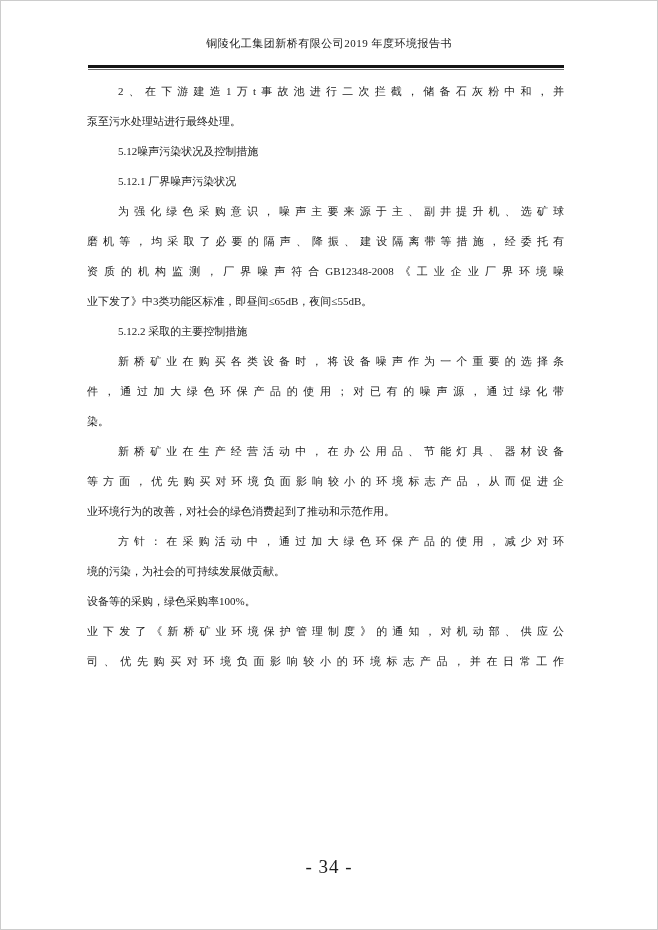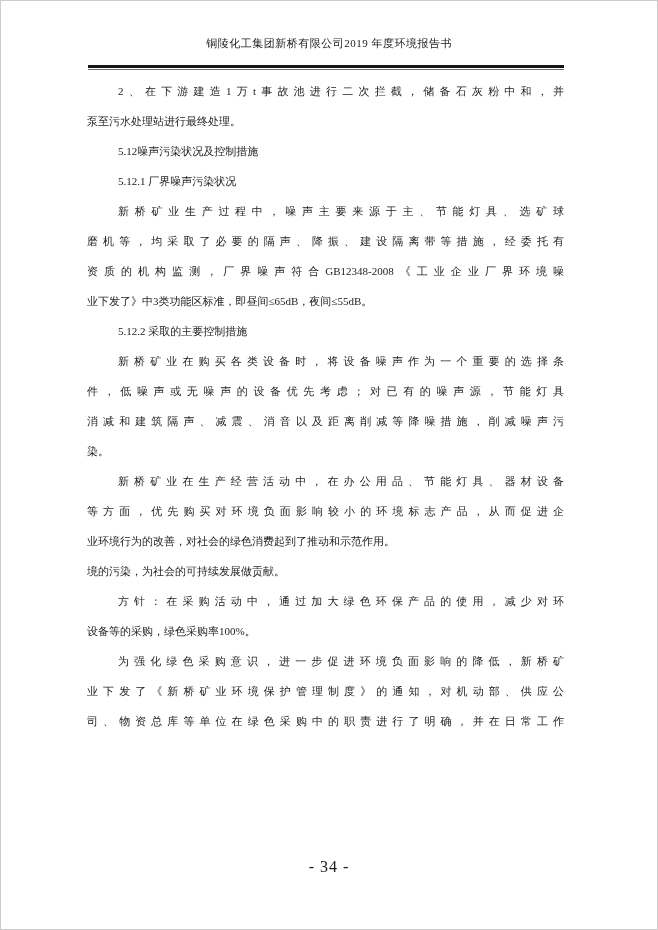--- a/index.html
+++ b/index.html
@@ -51,50 +51,48 @@
     text-align: justify;
     text-align-last: justify;
     text-justify: inter-ideograph;
   }
   .page-footer {
     position: absolute;
     top: 858px;
     left: 0;
     width: 100%;
     text-align: center;
-    font-size: 16px;
+    font-size: 19px;
     line-height: 16px;
     letter-spacing: 1px;
     color: var(--text, #1c1c1c);
   }
 </style>
 </head>
 <body>
 
 <div class="page">
   <div class="page-header">铜陵化工集团新桥有限公司2019 年度环境报告书</div>
   <div class="header-rule"></div>
   <div class="doc-body">
       <div class="line indent fill">2、在下游建造1万t事故池进行二次拦截，储备石灰粉中和，并</div>
       <div class="line">泵至污水处理站进行最终处理。</div>
       <div class="line indent">5.12噪声污染状况及控制措施</div>
       <div class="line indent">5.12.1 厂界噪声污染状况</div>
-      <div class="line indent fill">新桥矿业生产过程中，噪声主要来源于主、节能灯具、选矿球</div>
+      <div class="line indent fill">为强化绿色采购意识，噪声主要来源于主、副井提升机、选矿球</div>
       <div class="line fill">磨机等，均采取了必要的隔声、降振、建设隔离带等措施，经委托有</div>
       <div class="line fill">资质的机构监测，厂界噪声符合GB12348-2008《工业企业厂界环境噪</div>
       <div class="line">业下发了》中3类功能区标准，即昼间≤65dB，夜间≤55dB。</div>
       <div class="line indent">5.12.2 采取的主要控制措施</div>
       <div class="line indent fill">新桥矿业在购买各类设备时，将设备噪声作为一个重要的选择条</div>
-      <div class="line fill">件，低噪声或无噪声的设备优先考虑；对已有的噪声源，节能灯具</div>
-      <div class="line fill">消减和建筑隔声、减震、消音以及距离削减等降噪措施，削减噪声污</div>
+      <div class="line fill">件，通过加大绿色环保产品的使用；对已有的噪声源，通过绿化带</div>
       <div class="line">染。</div>
       <div class="line indent fill">新桥矿业在生产经营活动中，在办公用品、节能灯具、器材设备</div>
       <div class="line fill">等方面，优先购买对环境负面影响较小的环境标志产品，从而促进企</div>
       <div class="line">业环境行为的改善，对社会的绿色消费起到了推动和示范作用。</div>
+      <div class="line indent fill">方针：在采购活动中，通过加大绿色环保产品的使用，减少对环</div>
       <div class="line">境的污染，为社会的可持续发展做贡献。</div>
-      <div class="line indent fill">方针：在采购活动中，通过加大绿色环保产品的使用，减少对环</div>
       <div class="line">设备等的采购，绿色采购率100%。</div>
-      <div class="line indent fill">为强化绿色采购意识，进一步促进环境负面影响的降低，新桥矿</div>
       <div class="line fill">业下发了《新桥矿业环境保护管理制度》的通知，对机动部、供应公</div>
-      <div class="line fill">司、物资总库等单位在绿色采购中的职责进行了明确，并在日常工作</div>
+      <div class="line fill">司、优先购买对环境负面影响较小的环境标志产品，并在日常工作</div>
     </div>
   <div class="page-footer">- 34 -</div>
 </div>
 
 </body></html>

